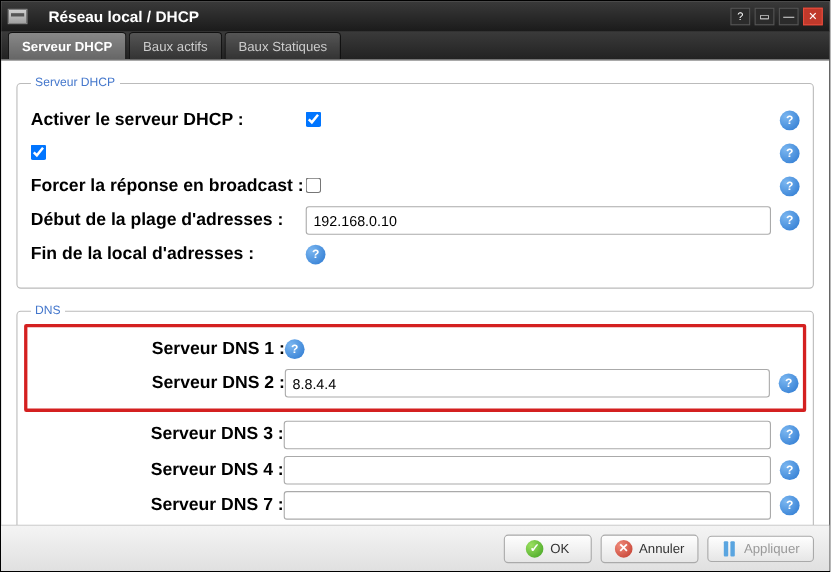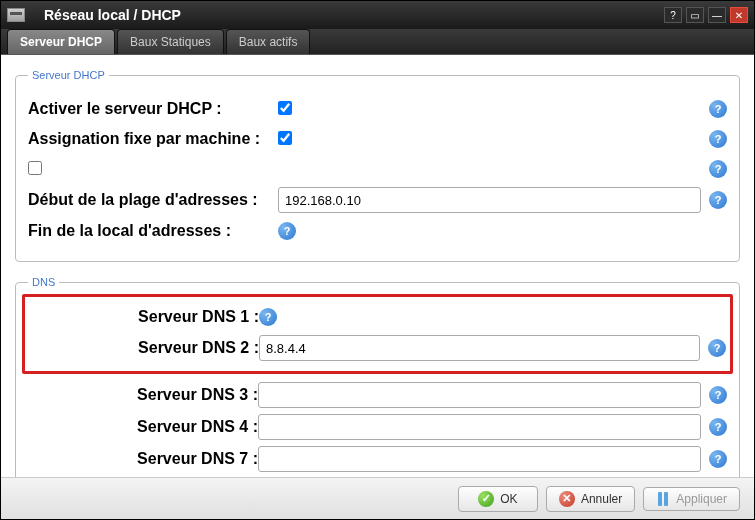--- a/index.html
+++ b/index.html
@@ -210,42 +210,42 @@
     <div class="winbtns">
       <div class="winbtn">?</div>
       <div class="winbtn">▭</div>
       <div class="winbtn">—</div>
       <div class="winbtn close">✕</div>
     </div>
   </div>
 
   <div class="tabbar">
     <div class="tab active">Serveur DHCP</div>
+    <div class="tab">Baux actifs</div>
     <div class="tab">Baux Statiques</div>
-    <div class="tab">Baux actifs</div>
   </div>
 
   <div class="content">
 
     <fieldset class="group">
       <legend>Serveur DHCP</legend>
 
       <div class="row">
         <span class="label">Activer le serveur DHCP :</span>
         <span class="field"><input type="checkbox" checked="" style=""></span>
         <span class="help">?</span>
       </div>
 
       <div class="row">
-        <span class="label">Assignation fixe par machine :</span>
         <span class="field"><input type="checkbox" checked="" style=""></span>
         <span class="help">?</span>
       </div>
 
       <div class="row">
+        <span class="label">Forcer la réponse en broadcast :</span>
         <span class="field"><input type="checkbox" style=""></span>
         <span class="help">?</span>
       </div>
 
       <div class="row">
         <span class="label">Début de la plage d'adresses :</span>
         <span class="field"><input type="text" value="192.168.0.10" style=""></span>
         <span class="help">?</span>
       </div>
 

